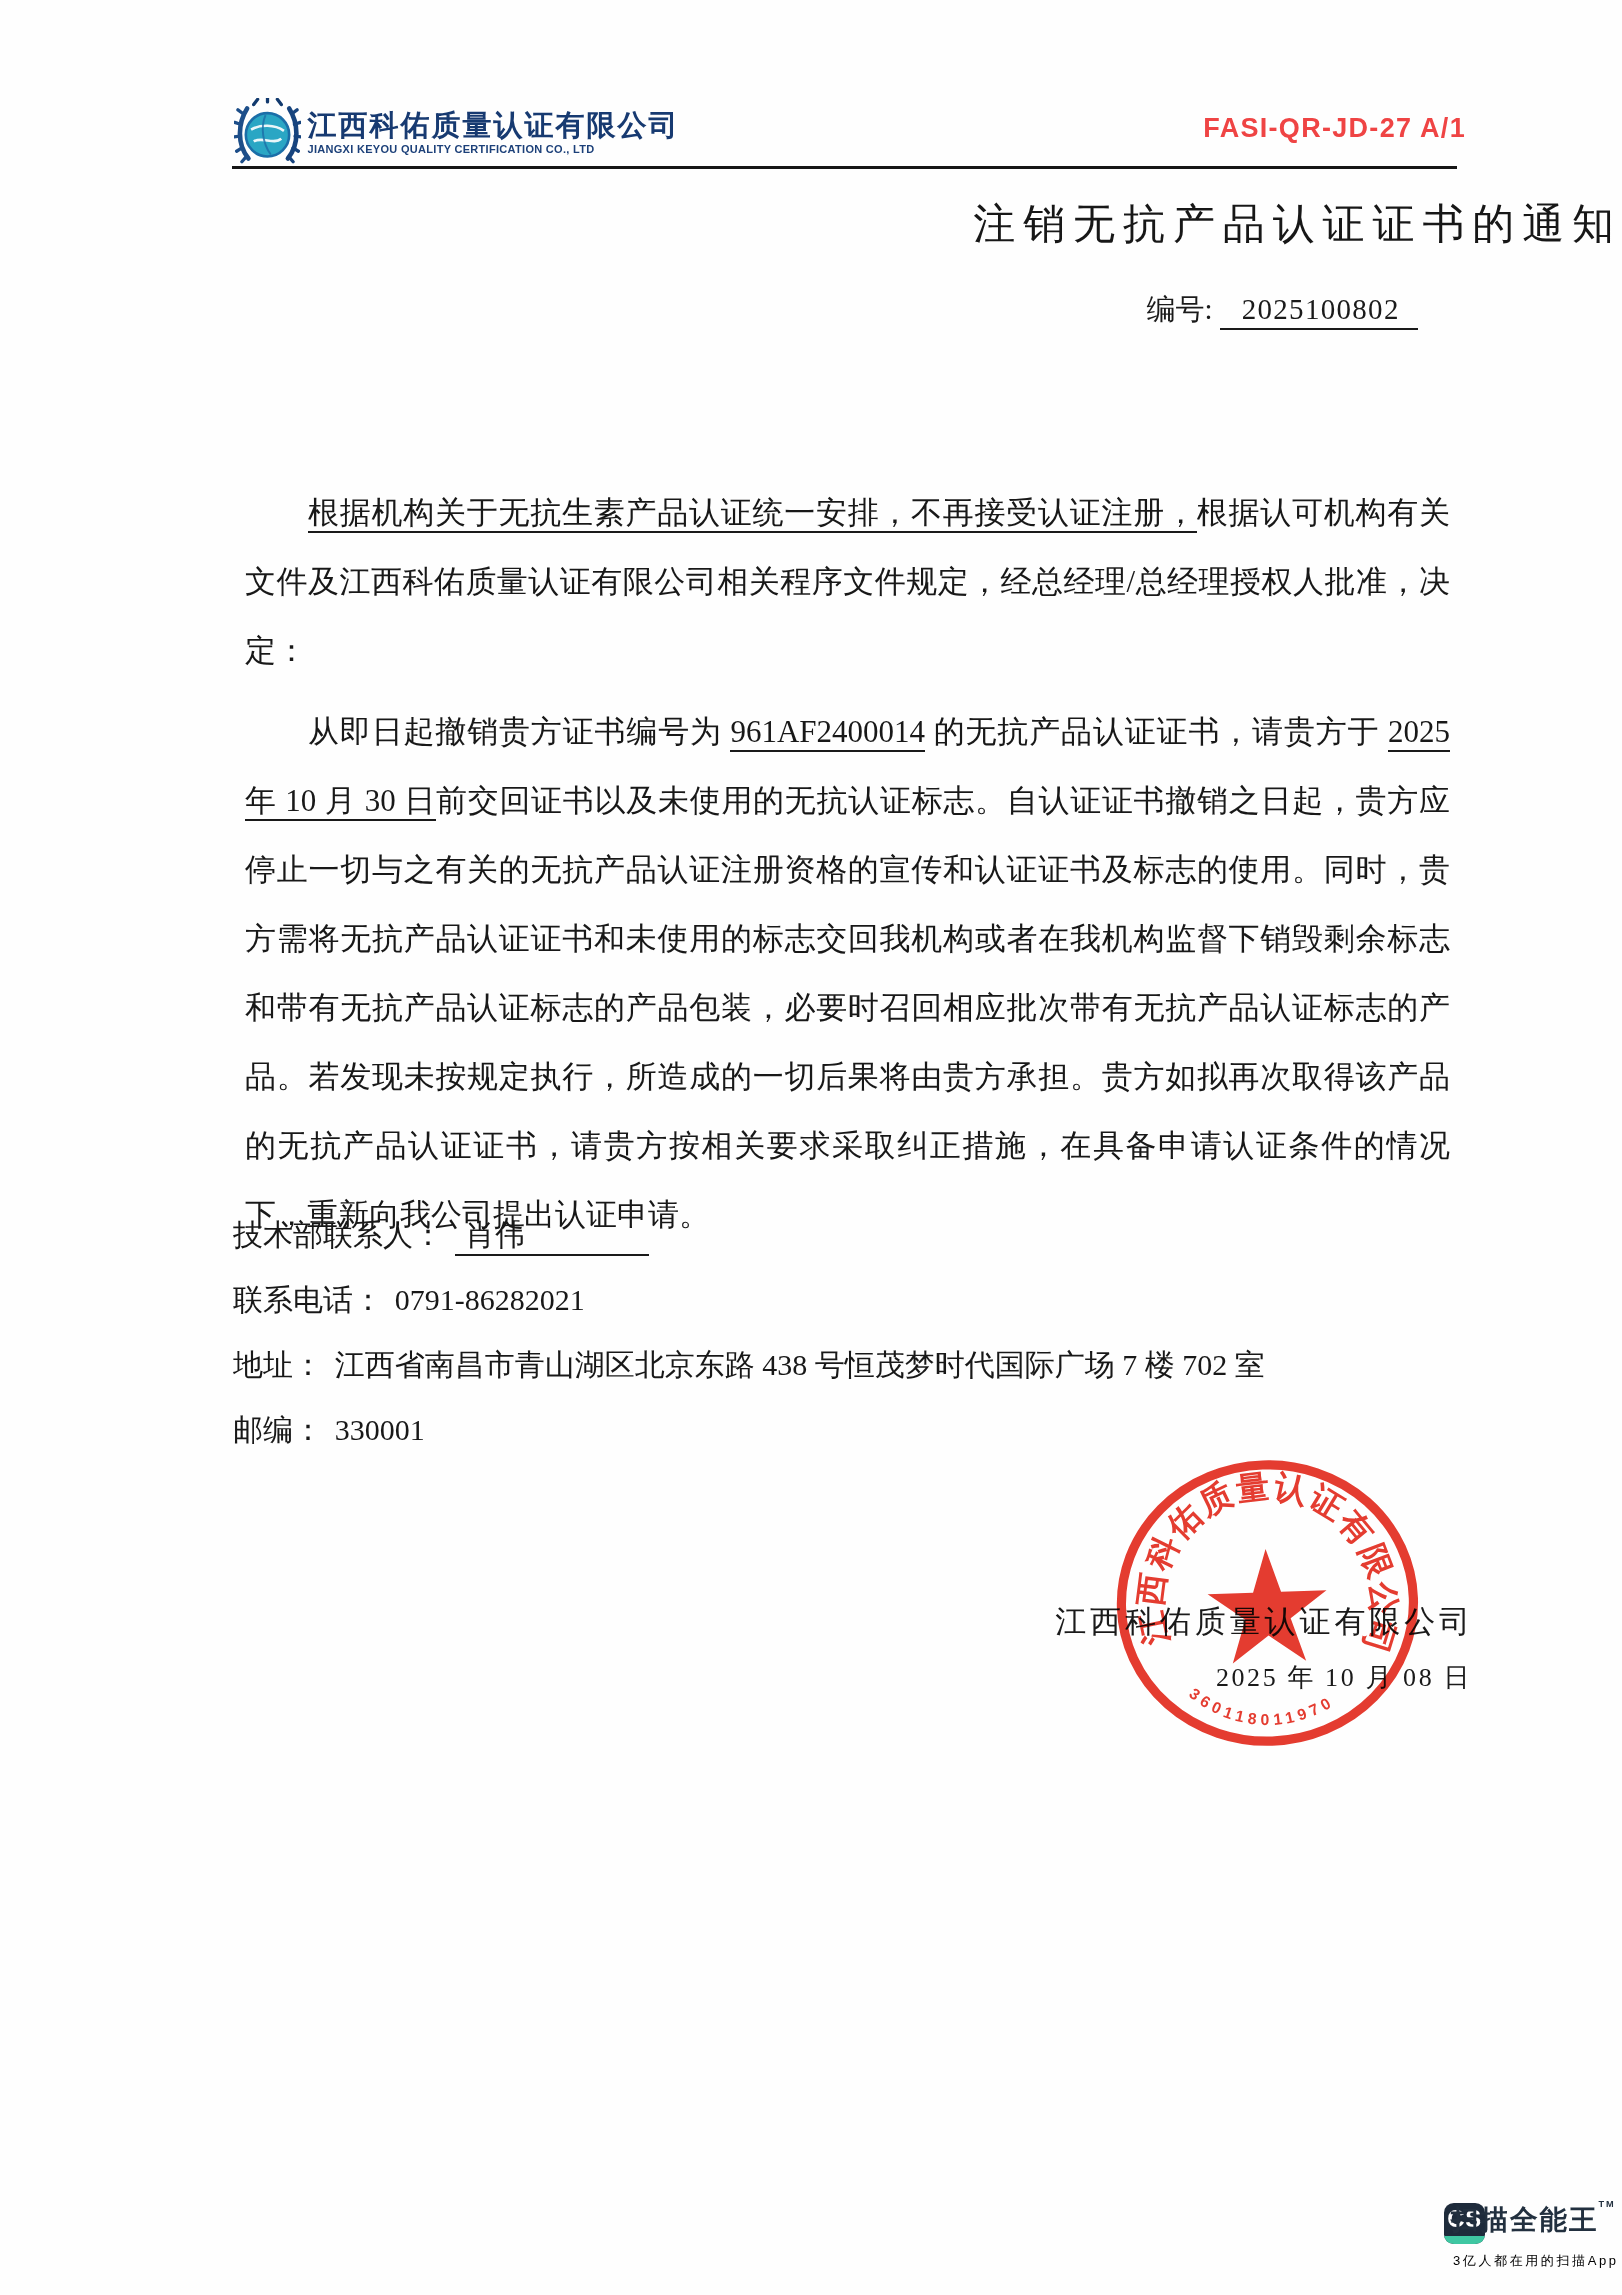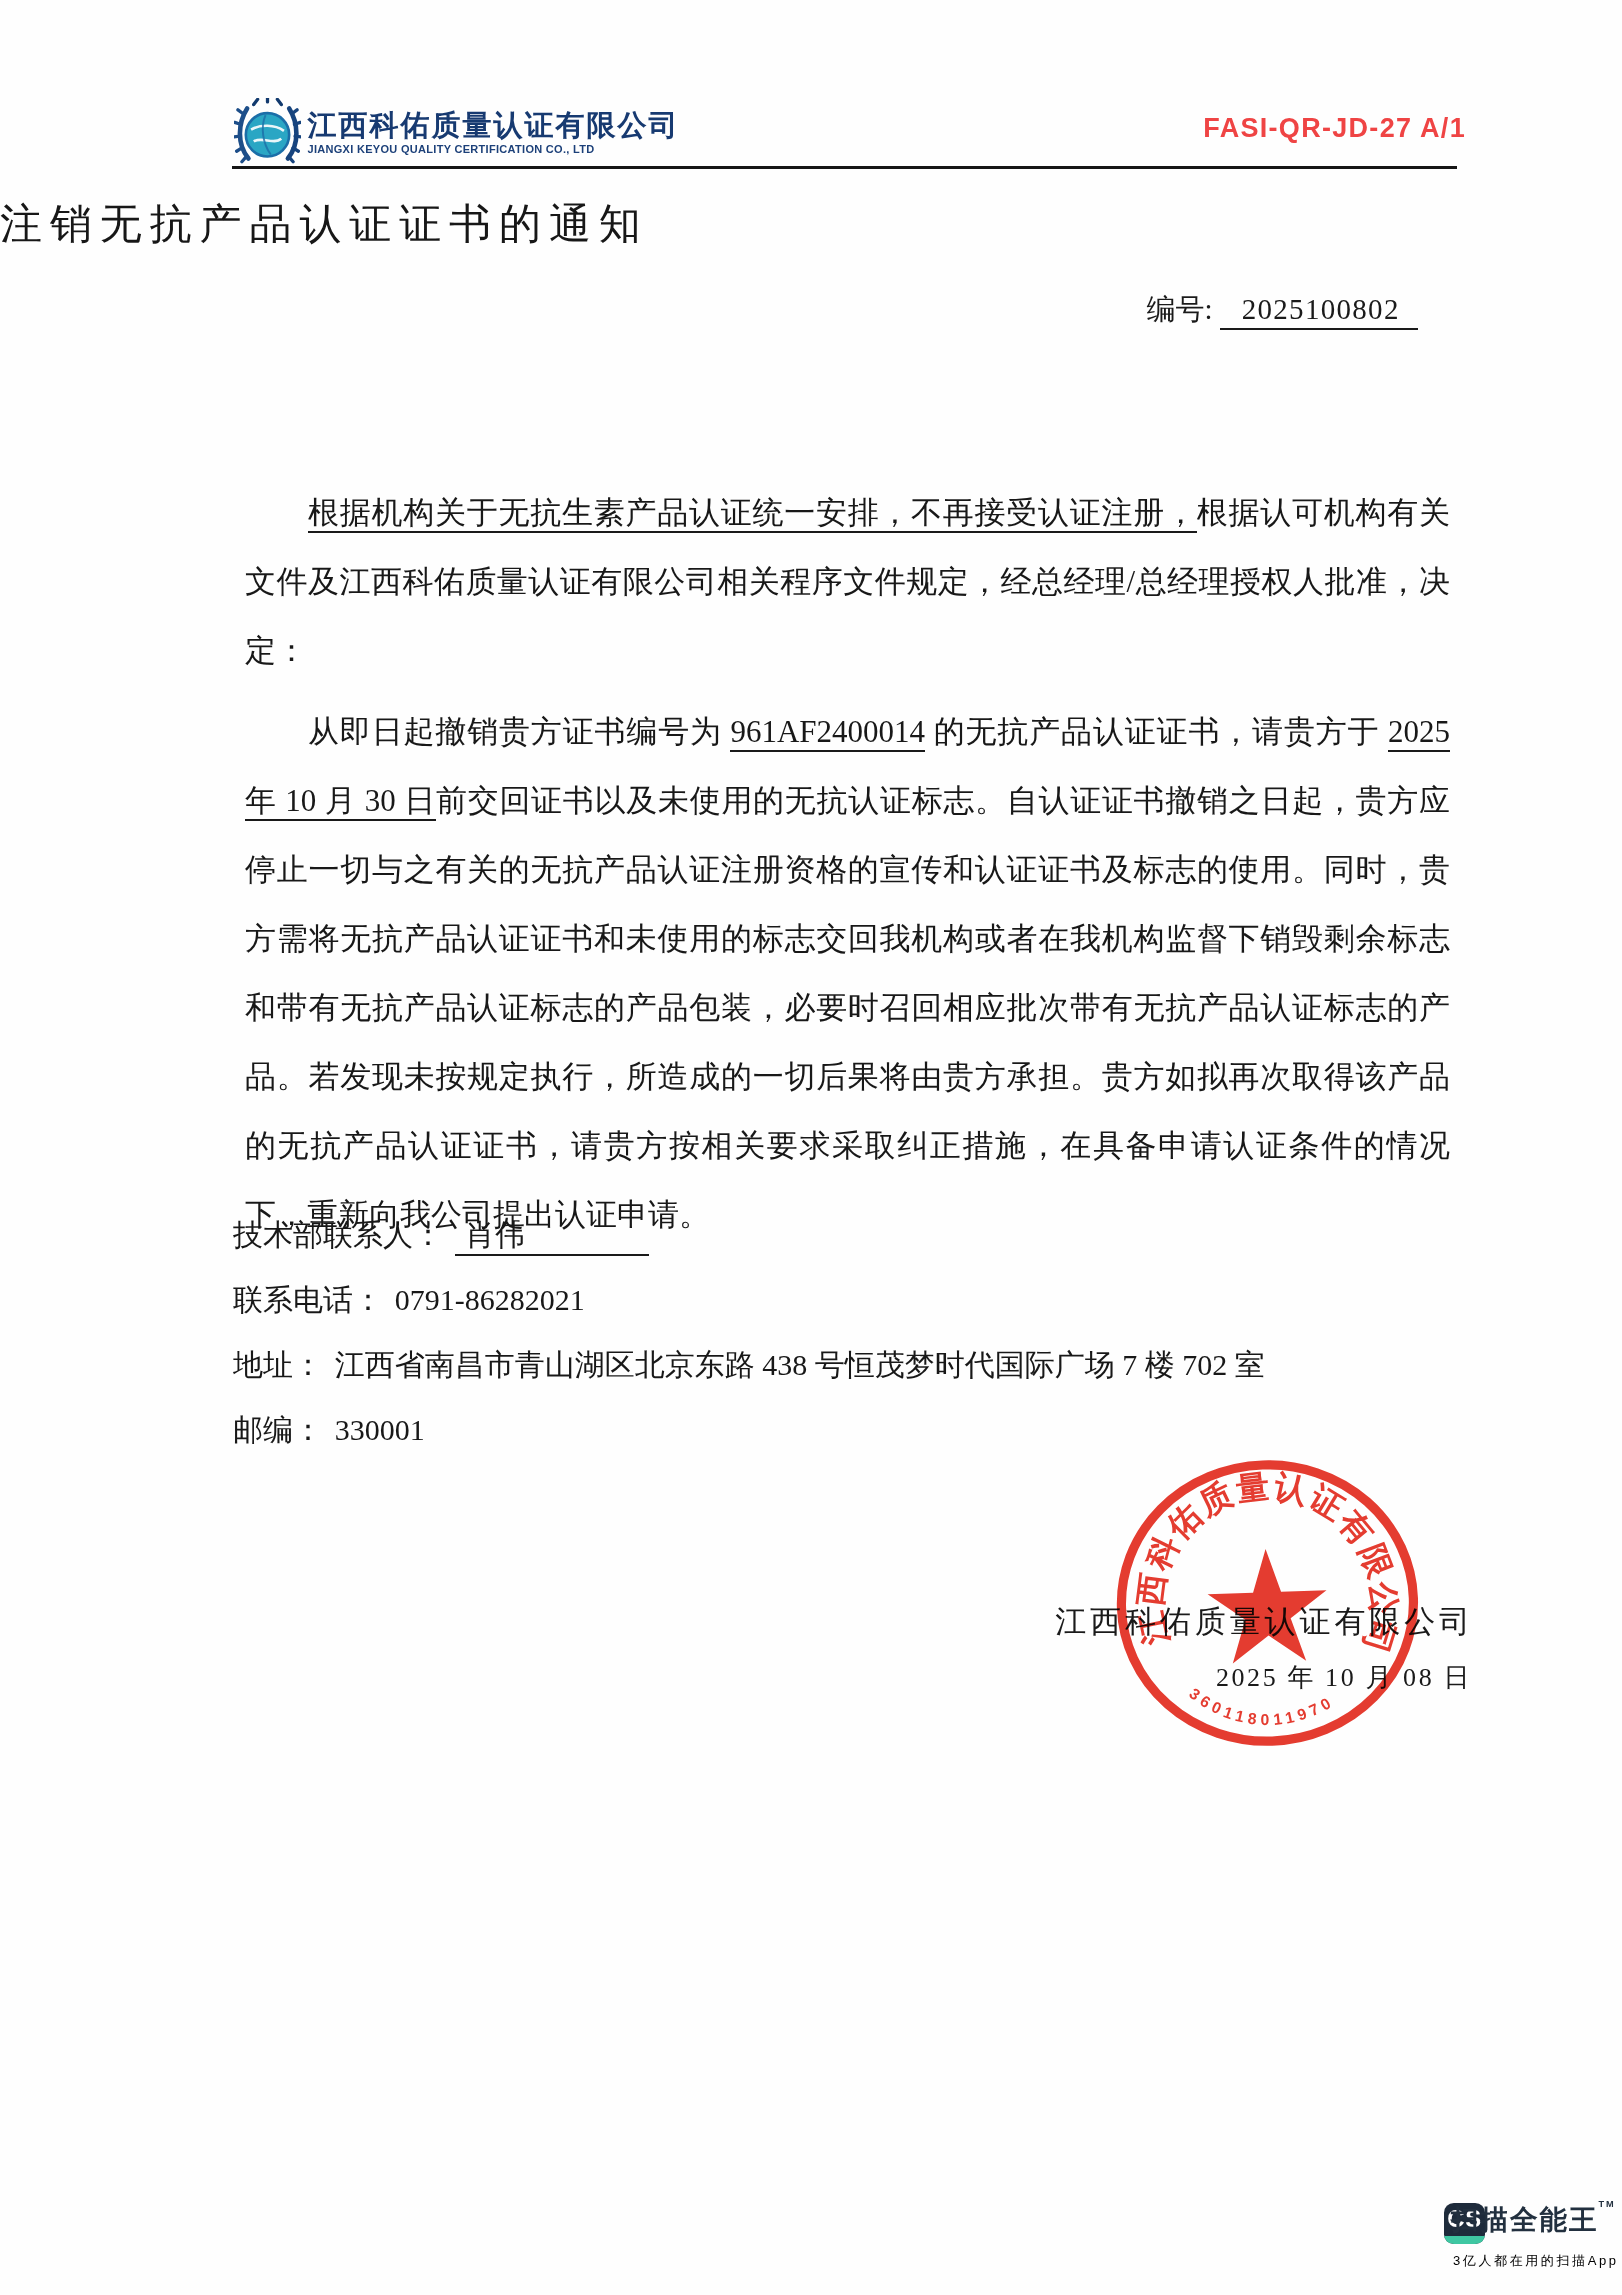--- a/index.html
+++ b/index.html
@@ -17,21 +17,21 @@
   .logo-cn{font-family:"Liberation Sans","DejaVu Sans",sans-serif;font-weight:bold;
     font-size:29px;letter-spacing:2px;color:#173a71;line-height:1.05;}
   .logo-en{font-family:"Liberation Sans","DejaVu Sans",sans-serif;font-weight:bold;
     font-size:11px;letter-spacing:0.3px;color:#1c4079;margin-top:2.6px;}
   .doc-code{position:absolute;top:113px;right:156px;
     font-family:"Liberation Sans","DejaVu Sans",sans-serif;font-weight:600;
     font-size:27px;letter-spacing:1.3px;color:#ef4444;}
   .header-rule{position:absolute;left:232px;top:166px;width:1225px;height:3.3px;background:#161616;}
 
   
-  .doc-title{position:absolute;left:0;top:196px;width:100%;text-align:left;
+  .doc-title{position:absolute;left:0;top:196px;width:100%;text-align:right;
     font-size:42px;letter-spacing:7.9px;color:#171717;}
   .doc-number{position:absolute;top:290px;right:204px;font-size:29px;color:#1a1a1a;}
   .doc-number .num{border-bottom:2.6px solid #1a1a1a;padding:0 18.3px 2.6px 22px;letter-spacing:1.3px;}
 
   
   .recipient{position:absolute;left:233px;top:420px;font-size:31px;color:#151515;}
   .recipient .name{border-bottom:2.6px solid #151515;padding-bottom:2.6px;padding-right:11.8px;}
   .recipient .colon{margin-left:5.2px;}
 
   

